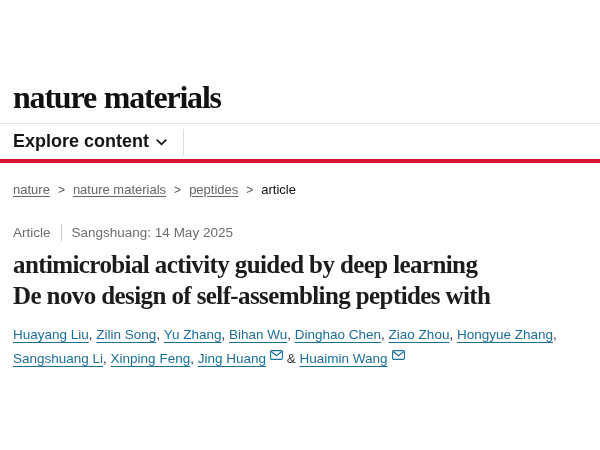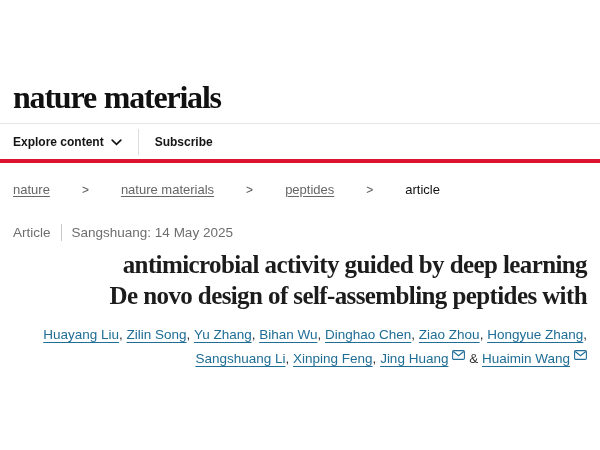--- a/index.html
+++ b/index.html
@@ -7,49 +7,49 @@
     --link:#206e96;
     --crumb:#666666;
     --meta:#6e6e6e;
     --dark:#1c1c1c;
     --hairline:#e6e6e6;
     --pipe:#c9c9c9;
   }
   *{box-sizing:border-box;}
   html,body{margin:0;padding:0;background:#fff;}
   body{width:600px;height:450px;overflow:hidden;font-family:"Liberation Sans","DejaVu Sans",sans-serif;}
-  .page{position:relative;width:600px;height:450px;background:#fff;text-align:right;}
+  .page{position:relative;width:600px;height:450px;background:#fff;}
 
   
   .logo{
     margin:0 13px 0 13px;
     padding-top:81px;
     font-family:"Liberation Serif","DejaVu Serif",serif;
     font-weight:700;
     font-size:32px;
     line-height:1;
     letter-spacing:-1.2px;
     word-spacing:1px;
     color:#111;
     cursor:pointer;
     width:max-content;
   }
   .header-rule{border:none;border-top:1px solid var(--hairline);margin:10px 0 0 0;}
   .main-nav{display:flex;align-items:center;height:35px;padding:0 13px;}
   .nav-item{
     display:inline-flex;align-items:center;
-    font-size:12px;font-weight:700;color:#141414;
+    font-size:18px;font-weight:700;color:#141414;
     text-decoration:none;margin-right:29px;cursor:pointer;white-space:nowrap;
   }
   .nav-item .chev{display:inline-flex;margin-left:7px;margin-top:2px;}
   .nav-divider{width:1px;height:26px;background:#ddd;margin:0 16px 0 -13px;}
   .red-rule{height:4px;background:var(--accent);}
 
   
-  .breadcrumb{padding:19px 13px 0 13px;font-size:13px;color:var(--crumb);display:flex;align-items:center;flex-wrap:nowrap;gap:24px;}
+  .breadcrumb{padding:19px 13px 0 13px;font-size:13px;color:var(--crumb);display:flex;align-items:center;flex-wrap:nowrap;}
   .crumb{color:var(--crumb);text-decoration:underline;text-underline-offset:2px;cursor:pointer;}
   .crumb-sep{margin:0 8px;color:#555;font-size:12px;}
   .crumb-current{color:#111;}
 
   
   .meta{margin:27px 13px 0 13px;font-size:13.5px;color:var(--meta);display:flex;align-items:center;}
   .meta-pipe{width:1px;height:17px;background:var(--pipe);margin:0 10px;}
 
   
   .title{
@@ -78,21 +78,20 @@
   <header>
     <div class="logo">nature materials</div>
     <hr class="header-rule">
     <nav class="main-nav">
         <a class="nav-item">Explore content<span class="chev">
             <svg width="11" height="7" viewBox="0 0 11 7">
               <polyline points="1.2,1.2 5.5,5.4 9.8,1.2" fill="none" stroke="#141414" stroke-width="1.7" stroke-linecap="round"></polyline>
             </svg>
           </span></a>
         <span class="nav-divider"></span>
-        <a class="nav-item">Subscribe</a>
       </nav>
     <div class="red-rule"></div>
   </header>
 
   <nav class="breadcrumb">
       <a class="crumb">nature</a>
       <span class="crumb-sep">&gt;</span>
       <a class="crumb">nature materials</a>
       <span class="crumb-sep">&gt;</span>
       <a class="crumb">peptides</a>

